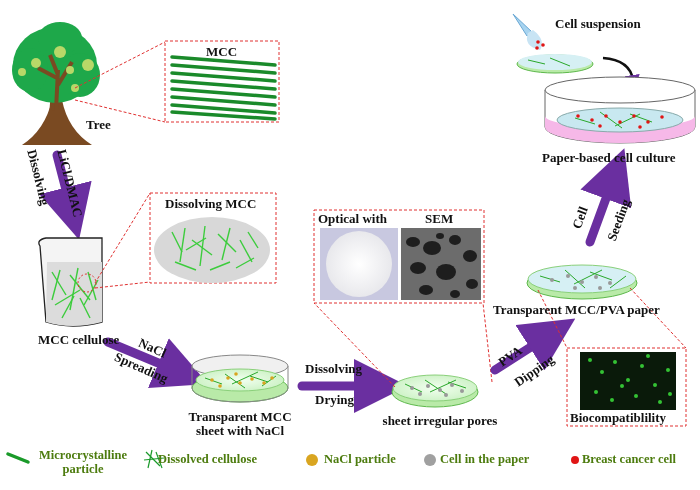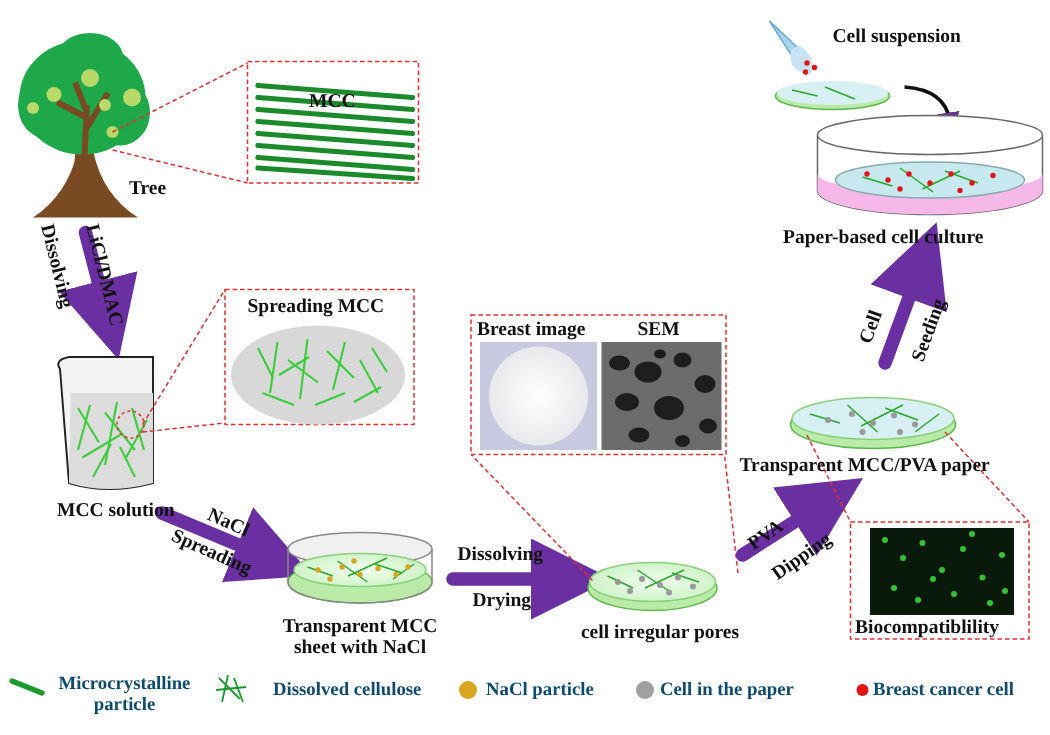--- a/index.html
+++ b/index.html
@@ -1,20 +1,20 @@
 <!DOCTYPE html>
 <html><head>
 <meta charset="utf-8">
 <style>
   html,body{margin:0;padding:0;background:#ffffff;}
   body{width:700px;height:490px;position:relative;overflow:hidden;font-family:"Liberation Serif","DejaVu Serif",serif;}
   #stage{position:absolute;left:0;top:0;width:700px;height:490px;}
   .lbl{position:absolute;font-weight:bold;color:#111;font-size:13px;white-space:nowrap;line-height:1.1;}
   .ctr{text-align:center;}
-  .leg{position:absolute;font-weight:bold;font-size:12.5px;color:#0c4a6e;white-space:nowrap;line-height:1.15;}
+  .leg{position:absolute;font-weight:bold;font-size:12.5px;color:#4d7c0f;white-space:nowrap;line-height:1.15;}
 </style>
 </head>
 <body>
 
 <div id="stage">
 <svg width="700" height="490" viewBox="0 0 700 490" xmlns="http://www.w3.org/2000/svg" style="position:absolute;left:0;top:0">
   <defs>
     <marker id="ah" markerWidth="6" markerHeight="6" refX="2" refY="3" orient="auto" markerUnits="strokeWidth">
       <path d="M0,0 L6,3 L0,6 z" fill="#6a2fa0"></path>
     </marker>
@@ -266,59 +266,59 @@
         <line x1="152" y1="450" x2="148" y2="468"></line>
         <line x1="156" y1="452" x2="162" y2="468"></line>
         <line x1="144" y1="460" x2="164" y2="458"></line>
   </g>
   <circle cx="312" cy="460" r="6" fill="#d9a520"></circle>
   <circle cx="430" cy="460" r="6" fill="#a0a0a0"></circle>
   <circle cx="575" cy="460" r="4" fill="#e01515"></circle>
 </svg>
 
 <div class="lbl" style="left:86px;top:118px">Tree</div>
-<div class="lbl" style="left:206px;top:60px">MCC</div>
-<div class="lbl" style="left:165px;top:197px">Spreading MCC</div>
-<div class="lbl" style="left:38px;top:333px">MCC solution</div>
+<div class="lbl" style="left:206px;top:45px">MCC</div>
+<div class="lbl" style="left:165px;top:197px">Dissolving MCC</div>
+<div class="lbl" style="left:38px;top:333px">MCC cellulose</div>
 
 <div class="lbl" style="left:68px;top:148px;transform:rotate(76deg);transform-origin:left top">LiCl/DMAC</div>
 <div class="lbl" style="left:38px;top:148px;transform:rotate(76deg);transform-origin:left top">Dissolving</div>
 
 <div class="lbl" style="left:142px;top:336px;transform:rotate(24deg);transform-origin:left top">NaCl</div>
 <div class="lbl" style="left:118px;top:350px;transform:rotate(24deg);transform-origin:left top">Spreading</div>
 
 <div class="lbl" style="left:305px;top:362px">Dissolving</div>
 <div class="lbl" style="left:315px;top:393px">Drying</div>
 
 <div class="lbl ctr" style="left:170px;top:410px;width:140px">
   <div>Transparent MCC</div>
   <div>sheet with NaCl</div>
 </div>
 <div class="lbl ctr" style="left:360px;top:414px;width:160px">
-  <div>cell irregular pores</div>
+  <div>sheet irregular pores</div>
 </div>
 
-<div class="lbl" style="left:318px;top:212px">Breast image</div>
+<div class="lbl" style="left:318px;top:212px">Optical with</div>
 <div class="lbl" style="left:425px;top:212px">SEM</div>
 
 <div class="lbl" style="left:496px;top:358px;transform:rotate(-35deg);transform-origin:left top">PVA</div>
 <div class="lbl" style="left:512px;top:378px;transform:rotate(-35deg);transform-origin:left top">Dipping</div>
 
 <div class="lbl" style="left:493px;top:303px">Transparent MCC/PVA paper</div>
 <div class="lbl" style="left:570px;top:411px">Biocompatiblility</div>
 
 <div class="lbl" style="left:570px;top:226px;transform:rotate(-70deg);transform-origin:left top">Cell</div>
 <div class="lbl" style="left:605px;top:238px;transform:rotate(-70deg);transform-origin:left top">Seeding</div>
 
 <div class="lbl" style="left:555px;top:17px">Cell suspension</div>
-<div class="lbl" style="left:522px;top:151px">Paper-based cell culture</div>
+<div class="lbl" style="left:542px;top:151px">Paper-based cell culture</div>
 
 <div>
   <div class="leg ctr" style="left:30px;top:448px;width:106px">
     <div>Microcrystalline</div>
     <div>particle</div>
   </div>
-  <div class="leg" style="left:182px;top:452px">Dissolved cellulose</div>
+  <div class="leg" style="left:158px;top:452px">Dissolved cellulose</div>
   <div class="leg" style="left:324px;top:452px">NaCl particle</div>
   <div class="leg" style="left:440px;top:452px">Cell in the paper</div>
   <div class="leg" style="left:582px;top:452px">Breast cancer cell</div>
 </div>
 </div>
 
 </body></html>

